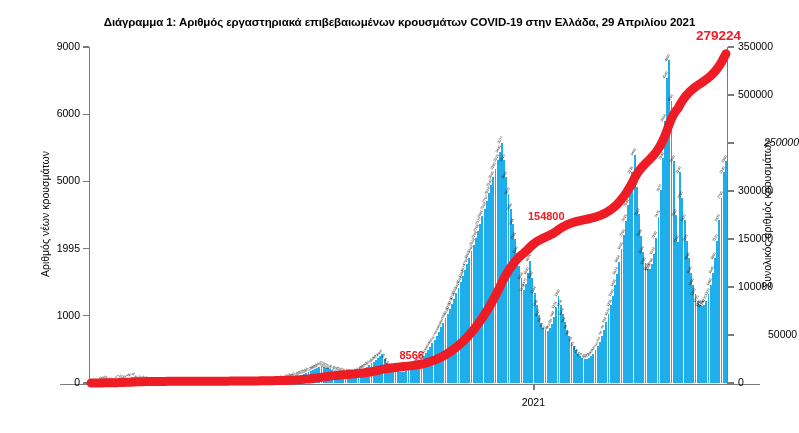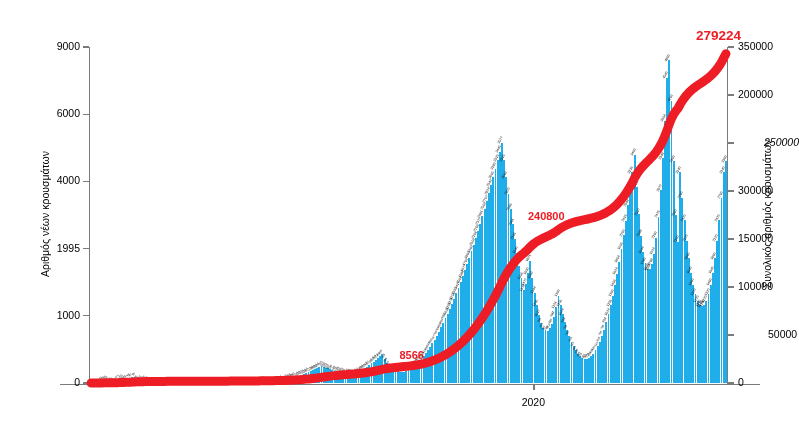--- a/index.html
+++ b/index.html
@@ -102,64 +102,65 @@
     color:#EE1C25;
     white-space:nowrap;
   }
   .callout.end{font-size:13.5px;}
 </style>
 </head>
 <body>
 
 <div id="chart-root">
 
+  <div class="chart-title">Διάγραμμα 1: Αριθμός εργαστηριακά επιβεβαιωμένων κρουσμάτων COVID-19 στην Ελλάδα, 29 Απριλίου 2021</div>
 
   <div class="axis-line axis-left"></div>
   <div class="axis-line axis-right"></div>
   <div class="axis-line axis-bottom"></div>
 
   <div class="axis-title left" style="position:absolute;left:-105px;top:208px;width:300px;transform:rotate(-90deg);text-align:center;">Αριθμός νέων κρουσμάτων</div>
 
   <div class="axis-title right" style="position:absolute;left:617px;top:208px;width:300px;transform:rotate(-90deg);text-align:center;">Συνολικός αριθμός κρουσμάτων</div>
 
   <div id="left-ticks">
       <div class="tick left" style="top: 382.4px;"></div>
       <div class="ytick-label left" style="top: 376px; left: 30px; width: 50px; text-align: right;">0</div>
       <div class="tick left" style="top: 315.2px;"></div>
       <div class="ytick-label left" style="top: 308.8px; left: 30px; width: 50px; text-align: right;">1000</div>
       <div class="tick left" style="top: 248px;"></div>
       <div class="ytick-label left" style="top: 241.6px; left: 30px; width: 50px; text-align: right;">1995</div>
       <div class="tick left" style="top: 180.8px;"></div>
-      <div class="ytick-label left" style="top: 174.4px; left: 30px; width: 50px; text-align: right;">4000</div>
+      <div class="ytick-label left" style="top: 174.4px; left: 30px; width: 50px; text-align: right;">5000</div>
       <div class="tick left" style="top: 113.6px;"></div>
       <div class="ytick-label left" style="top: 107.2px; left: 30px; width: 50px; text-align: right;">6000</div>
       <div class="tick left" style="top: 46.4px;"></div>
       <div class="ytick-label left" style="top: 40px; left: 30px; width: 50px; text-align: right;">9000</div>
     </div>
   <div id="right-ticks">
       <div class="tick right" style="top: 382.4px;"></div>
       <div class="ytick-label right" style="top: 376px; left: 738px;">0</div>
       <div class="tick right" style="top: 334.4px;"></div>
       <div class="ytick-label right" style="top: 328px; left: 768px;">50000</div>
       <div class="tick right" style="top: 286.4px;"></div>
       <div class="ytick-label right" style="top: 280px; left: 738px;">100000</div>
       <div class="tick right" style="top: 238.4px;"></div>
       <div class="ytick-label right" style="top: 232px; left: 738px;">150000</div>
       <div class="tick right" style="top: 190.4px;"></div>
       <div class="ytick-label right" style="top: 184px; left: 738px;">300000</div>
       <div class="tick right" style="top: 142.4px;"></div>
       <div class="ytick-label right" style="top: 136px; left: 764px; font-style: italic;">250000</div>
       <div class="tick right" style="top: 94.4px;"></div>
-      <div class="ytick-label right" style="top: 88px; left: 738px;">200000</div>
+      <div class="ytick-label right" style="top: 88px; left: 738px;">500000</div>
       <div class="tick right" style="top: 46.4px;"></div>
       <div class="ytick-label right" style="top: 40px; left: 738px;">350000</div>
     </div>
   <div id="x-ticks">
       <div class="xtick" style="left: 533.352px;"></div>
-      <div class="xtick-label" style="left: 533.352px; top: 396px;">2020</div>
+      <div class="xtick-label" style="left: 533.352px; top: 396px;">2021</div>
     </div>
 
   <div class="plot">
     <div class="bars-layer" id="bars-layer">
         <div class="bar" style="left: 0.152184px; width: 1.86969px; height: 0.6px; background: rgb(31, 174, 233);"></div>
         <div class="bar" style="left: 2.32625px; width: 1.86969px; height: 0.6px; background: rgb(31, 174, 233);"></div>
         <div class="bar" style="left: 4.50031px; width: 1.86969px; height: 0.6048px; background: rgb(31, 174, 233);"></div>
         <div class="bar" style="left: 6.67437px; width: 1.86969px; height: 0.9408px; background: rgb(31, 174, 233);"></div>
         <div class="bar" style="left: 8.84843px; width: 1.86969px; height: 0.672px; background: rgb(31, 174, 233);"></div>
         <div class="bar" style="left: 11.0225px; width: 1.86969px; height: 2.0832px; background: rgb(31, 174, 233);"></div>
@@ -694,16 +695,16 @@
         <div class="bar-label" style="left: 633.739px; bottom: 212.508px; font-size: 3.4px;">3140</div>
         <div class="bar" style="left: 634.978px; width: 1.86969px; height: 221.76px; background: rgb(31, 174, 233);"></div>
         <div class="bar-label" style="left: 635.913px; bottom: 223.26px; font-size: 3.4px;">3300</div>
       </div>
     <svg class="line-layer" id="line-layer" viewBox="0 0 637 336" preserveAspectRatio="none">
         <path d="M1.09 335.99 L3.26 335.99 L5.44 335.97 L7.61 335.96 L9.78 335.94 L11.96 335.90 L14.13 335.86 L16.31 335.81 L18.48 335.77 L20.65 335.73 L22.83 335.70 L25.00 335.68 L27.18 335.63 L29.35 335.54 L31.52 335.45 L33.70 335.39 L35.87 335.32 L38.05 335.23 L40.22 335.13 L42.39 335.02 L44.57 334.90 L46.74 334.83 L48.92 334.77 L51.09 334.70 L53.26 334.66 L55.44 334.60 L57.61 334.57 L59.79 334.53 L61.96 334.50 L64.13 334.48 L66.31 334.45 L68.48 334.43 L70.66 334.41 L72.83 334.39 L75.01 334.38 L77.18 334.36 L79.35 334.34 L81.53 334.33 L83.70 334.32 L85.88 334.31 L88.05 334.29 L90.22 334.28 L92.40 334.27 L94.57 334.27 L96.75 334.26 L98.92 334.25 L101.09 334.24 L103.27 334.23 L105.44 334.23 L107.62 334.22 L109.79 334.21 L111.96 334.20 L114.14 334.20 L116.31 334.19 L118.49 334.19 L120.66 334.18 L122.83 334.17 L125.01 334.16 L127.18 334.16 L129.36 334.16 L131.53 334.15 L133.70 334.14 L135.88 334.14 L138.05 334.13 L140.23 334.12 L142.40 334.11 L144.58 334.10 L146.75 334.08 L148.92 334.08 L151.10 334.07 L153.27 334.06 L155.45 334.05 L157.62 334.04 L159.79 334.02 L161.97 333.99 L164.14 333.97 L166.32 333.93 L168.49 333.90 L170.66 333.86 L172.84 333.82 L175.01 333.78 L177.19 333.74 L179.36 333.71 L181.53 333.68 L183.71 333.65 L185.88 333.61 L188.06 333.57 L190.23 333.52 L192.40 333.46 L194.58 333.39 L196.75 333.31 L198.93 333.22 L201.10 333.12 L203.27 333.01 L205.45 332.89 L207.62 332.76 L209.80 332.62 L211.97 332.47 L214.15 332.30 L216.32 332.11 L218.49 331.91 L220.67 331.68 L222.84 331.44 L225.02 331.18 L227.19 330.90 L229.36 330.60 L231.54 330.27 L233.71 329.96 L235.89 329.67 L238.06 329.39 L240.23 329.13 L242.41 328.88 L244.58 328.64 L246.76 328.41 L248.93 328.20 L251.10 327.99 L253.28 327.80 L255.45 327.61 L257.63 327.43 L259.80 327.26 L261.97 327.10 L264.15 326.93 L266.32 326.75 L268.50 326.55 L270.67 326.31 L272.84 326.06 L275.02 325.78 L277.19 325.47 L279.37 325.13 L281.54 324.75 L283.72 324.35 L285.89 323.91 L288.06 323.43 L290.24 322.92 L292.41 322.37 L294.59 321.91 L296.76 321.53 L298.93 321.21 L301.11 320.93 L303.28 320.68 L305.46 320.45 L307.63 320.23 L309.80 320.01 L311.98 319.80 L314.15 319.59 L316.33 319.36 L318.50 319.12 L320.67 318.86 L322.85 318.57 L325.02 318.24 L327.20 317.88 L329.37 317.47 L331.54 317.02 L333.72 316.51 L335.89 315.94 L338.07 315.31 L340.24 314.63 L342.41 313.87 L344.59 313.04 L346.76 312.14 L348.94 311.17 L351.11 310.11 L353.28 308.97 L355.46 307.74 L357.63 306.43 L359.81 305.02 L361.98 303.51 L364.16 301.91 L366.33 300.21 L368.50 298.40 L370.68 296.48 L372.85 294.45 L375.03 292.31 L377.20 290.05 L379.37 287.67 L381.55 285.17 L383.72 282.54 L385.90 279.78 L388.07 276.89 L390.24 273.86 L392.42 270.70 L394.59 267.38 L396.77 263.93 L398.94 260.32 L401.11 256.56 L403.29 252.65 L405.46 248.58 L407.64 244.35 L409.81 239.95 L411.98 235.38 L414.16 231.15 L416.33 227.24 L418.51 223.63 L420.68 220.33 L422.85 217.32 L425.03 214.58 L427.20 212.10 L429.38 209.88 L431.55 207.89 L433.73 206.13 L435.90 204.25 L438.07 202.17 L440.25 199.84 L442.42 197.85 L444.60 196.13 L446.77 194.65 L448.94 193.36 L451.12 192.21 L453.29 191.16 L455.47 190.16 L457.64 189.16 L459.81 188.12 L461.99 187.00 L464.16 185.74 L466.34 184.31 L468.51 182.65 L470.68 181.17 L472.86 179.87 L475.03 178.71 L477.21 177.70 L479.38 176.80 L481.55 176.02 L483.73 175.32 L485.90 174.70 L488.08 174.15 L490.25 173.64 L492.42 173.16 L494.60 172.69 L496.77 172.23 L498.95 171.75 L501.12 171.23 L503.30 170.68 L505.47 170.06 L507.64 169.37 L509.82 168.58 L511.99 167.69 L514.17 166.67 L516.34 165.51 L518.51 164.21 L520.69 162.73 L522.86 161.07 L525.04 159.21 L527.21 157.14 L529.38 154.84 L531.56 152.29 L533.73 149.48 L535.91 146.39 L538.08 143.02 L540.25 139.34 L542.43 135.33 L544.60 130.99 L546.78 127.27 L548.95 124.06 L551.12 121.27 L553.30 118.78 L555.47 116.51 L557.65 114.35 L559.82 112.19 L561.99 109.93 L564.17 107.47 L566.34 104.71 L568.52 101.55 L570.69 97.89 L572.87 93.61 L575.04 88.63 L577.21 82.83 L579.39 76.70 L581.56 71.34 L583.74 67.12 L585.91 63.93 L588.08 61.25 L590.26 57.24 L592.43 53.72 L594.61 50.63 L596.78 47.92 L598.95 45.55 L601.13 43.45 L603.30 41.59 L605.48 39.90 L607.65 38.35 L609.82 36.86 L612.00 35.41 L614.17 33.93 L616.35 32.37 L618.52 30.68 L620.69 28.82 L622.87 26.73 L625.04 24.35 L627.22 21.64 L629.39 18.55 L631.56 15.03 L633.74 11.02 L635.91 6.81" fill="none" stroke="#EE1C25" stroke-width="9" stroke-linecap="round" stroke-linejoin="round" vector-effect="non-scaling-stroke"></path>
       </svg>
   </div>
 
   <div class="callout" id="callout-mid1" style="left: 399.459px; top: 348.742px;">8566</div>
-  <div class="callout" id="callout-mid2" style="left: 527.903px; top: 209.703px;">240800</div>
+  <div class="callout" id="callout-mid2" style="left: 527.903px; top: 209.703px;">154800</div>
   <div class="callout end" id="callout-end" style="left: 695.913px; top: 27.8083px;">279224</div>
 
 </div>
 
 </body></html>

